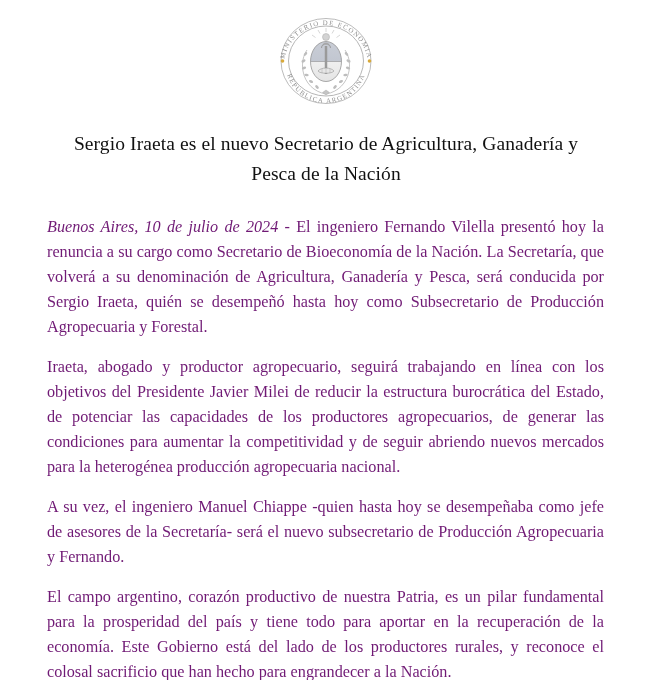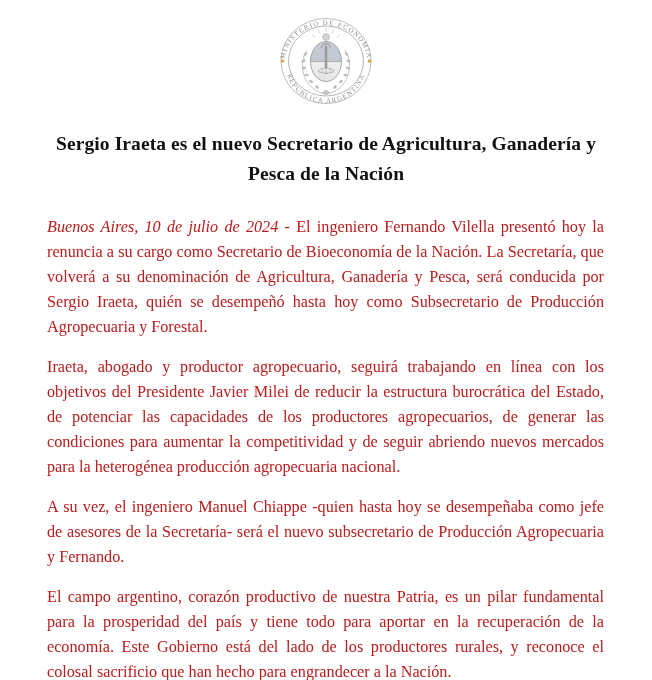--- a/index.html
+++ b/index.html
@@ -36,39 +36,39 @@
     width: 108px;
     height: 92px;
     display: block;
   }
 
   
   .doc-title {
     margin: 22px 52px 0 52px;
     text-align: center;
     font-size: 19.5px;
-    font-weight: bold;
+    font-weight: normal;
     line-height: 30px;
     letter-spacing: 0.1px;
     color: #111111;
   }
 
   
   .doc-body {
     margin: 26px 48px 0 47px;
     width: 557px;
     box-sizing: border-box;
   }
   .para {
     text-align: justify;
     text-justify: inter-word;
     font-size: 16.2px;
     line-height: 25px;
     margin: 0 0 15px 0;
-    color: #b91c1c;
+    color: #701a75;
     hyphens: none;
   }
   .para:last-child {
     margin-bottom: 0;
   }
   .dateline {
     font-style: italic;
   }
 </style>
 </head>

